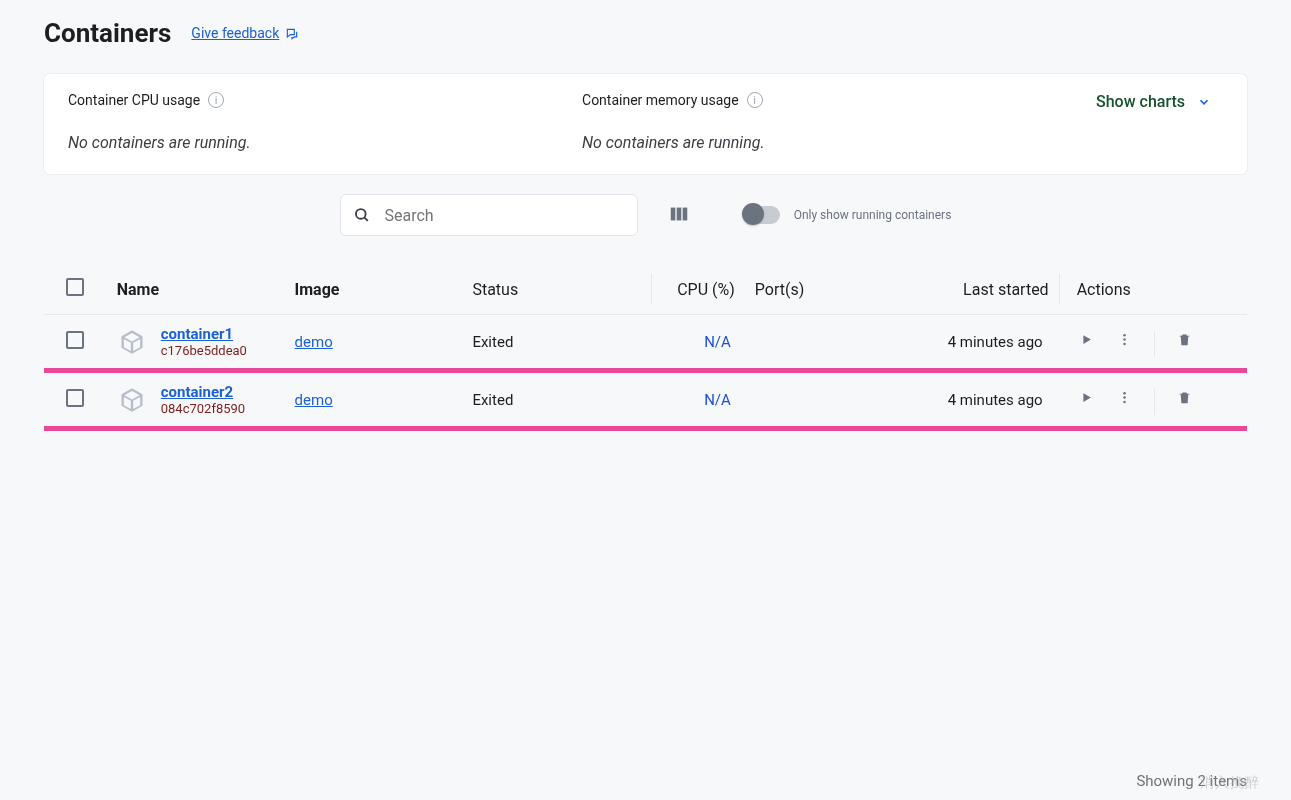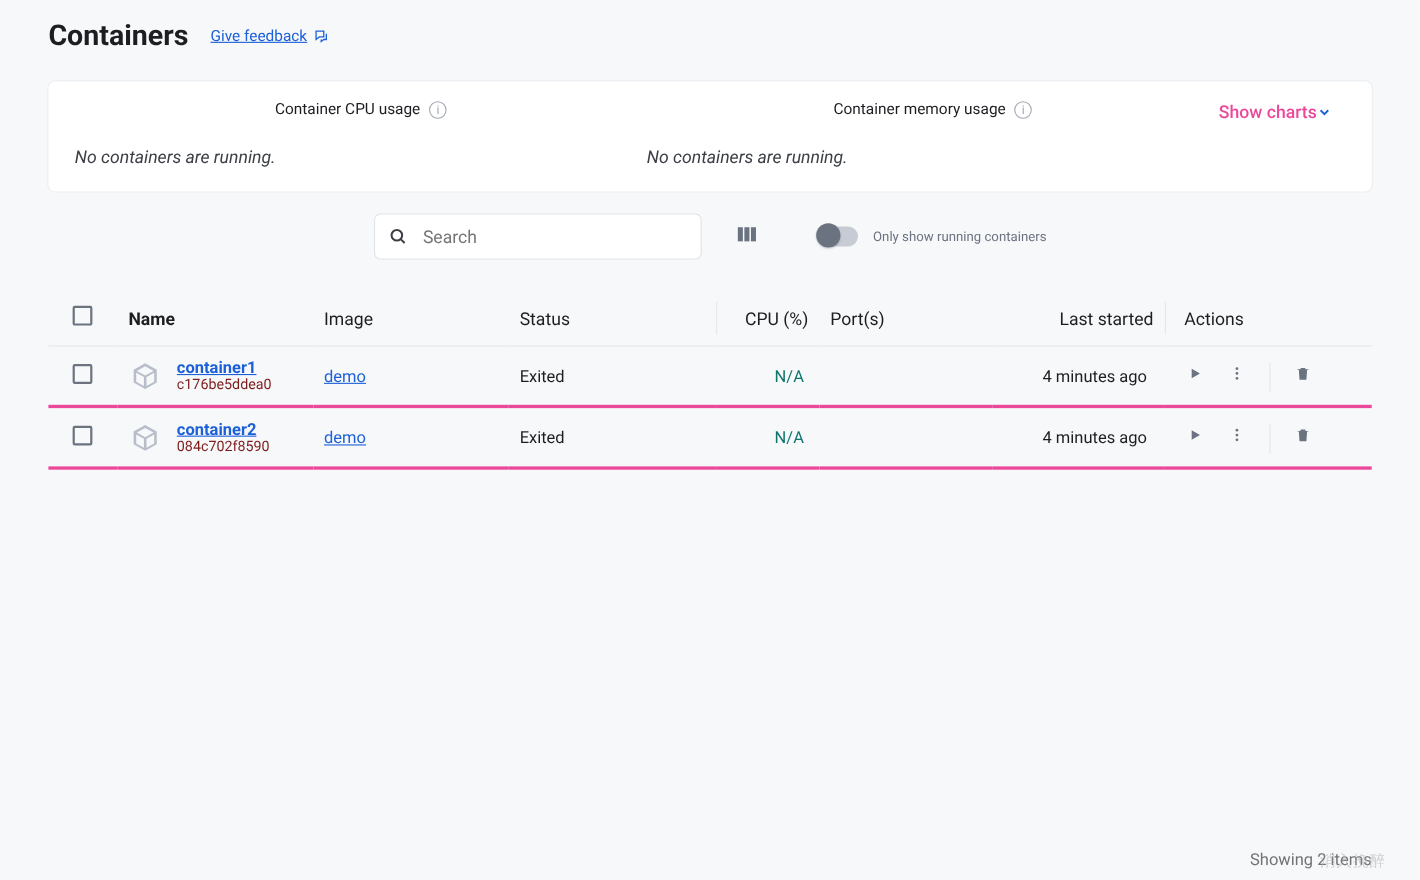--- a/index.html
+++ b/index.html
@@ -1,61 +1,61 @@
 <!DOCTYPE html>
 <html><head>
 <meta charset="utf-8">
 <style>
   * { box-sizing: border-box; font-family: -apple-system, BlinkMacSystemFont, "Segoe UI", Roboto, Arial, sans-serif; }
   body { margin: 0; background: #f7f8fa; color: #1c1e21; width: 1291px; height: 800px; overflow: hidden; }
   .page { padding: 18px 44px; }
   .header-row { display: flex; align-items: center; gap: 20px; }
   .page-title { font-size: 26px; font-weight: 700; margin: 0; }
-  .feedback-link { color: #1c60d8; font-size: 14px; text-decoration: underline; display: inline-flex; align-items: center; gap: 6px; }
+  .feedback-link { color: #1c60d8; font-size: 14px; text-decoration: underline; display: inline-flex; align-items: flex-end; gap: 6px; }
   .feedback-link svg { width: 14px; height: 14px; }
   .stats-card { background: #fff; border-radius: 6px; margin-top: 26px; padding: 18px 24px 22px; display: flex; align-items: flex-start; box-shadow: 0 0 0 1px #eceef1; }
   .stat-block { flex: 1; }
-  .stat-label-row { display: flex; align-items: center; gap: 8px; margin-bottom: 10px; justify-content: center; }
+  .stat-label-row { display: flex; align-items: center; gap: 8px; margin-bottom: 10px; }
   .stat-label { font-size: 14px; color: #1c1e21; }
   .info-icon { width: 16px; height: 16px; border: 1.5px solid #a0a6b1; border-radius: 50%; display: inline-flex; align-items: center; justify-content: center; font-size: 11px; color: #a0a6b1; }
   .stat-empty { font-style: italic; color: #3c4046; font-size: 16px; margin-top: 25px; }
-  .show-charts { color: #ec4899; font-size: 16px; font-weight: 500; display: flex; align-items: center; gap: 0; margin-left: auto; padding-right: 12px; }
+  .show-charts { color: #14532d; font-size: 16px; font-weight: 500; display: flex; align-items: center; gap: 12px; margin-left: auto; padding-right: 12px; }
   .show-charts svg { width: 14px; height: 14px; }
   .toolbar { display: flex; align-items: center; gap: 24px; margin-top: 20px; justify-content: center; }
   .search-box { display: flex; align-items: center; background: #fff; border: 1px solid #dfe3e8; border-radius: 6px; width: 298px; height: 42px; padding: 0 12px; gap: 12px; }
   .search-box input { border: none; outline: none; font-size: 16px; color: #6b7280; width: 100%; background: transparent; }
   .columns-btn svg { width: 22px; height: 22px; }
   .columns-btn { background: none; border: none; color: #6b7280; padding: 6px; cursor: pointer; }
   .toggle-wrap { display: flex; align-items: center; gap: 14px; margin-left: 24px; }
   .toggle { width: 36px; height: 18px; background: #c6cbd4; border-radius: 10px; position: relative; }
   .toggle::after { content: ""; position: absolute; left: -2px; top: -3px; width: 22px; height: 22px; background: #6b7280; border-radius: 50%; box-shadow: 0 1px 2px rgba(0,0,0,.2); }
   .toggle-label { color: #6b7280; font-size: 12px; }
   .table-wrap { margin-top: 28px; background: transparent; }
   table { width: 100%; border-collapse: collapse; }
   thead th { text-align: left; font-weight: 400; color: #1c1e21; font-size: 16px; padding: 14px 10px; border-bottom: 1px solid #e4e7eb; position: relative; }
   thead th.col-actions::before,
   thead th.col-cpu::before { content:""; position:absolute; left:0; top:10px; bottom:10px; width:1px; background:#e4e7eb; }
-  tbody td { padding: 10px; border-bottom: 3px solid #ec4899; font-size: 15px; vertical-align: middle; }
+  tbody td { padding: 10px; border-bottom: 5px solid #ec4899; font-size: 15px; vertical-align: middle; }
   .chk { width: 18px; height: 18px; border: 2px solid #6b7280; border-radius: 2px; display: inline-block; }
   .name-cell { display:flex; align-items:center; gap:14px; }
   .cube-icon { width:30px; height:30px; display:flex; align-items:center; justify-content:center; color:#b8bec9; }
   .cube-icon svg { width:28px; height:28px; }
   .name-stack { display:flex; flex-direction:column; }
   .name-link { color:#1c60d8; font-weight:700; text-decoration: underline; font-size:15px; }
   .name-hash { color:#7f1d1d; font-size:13px; max-width:94px; overflow:hidden; white-space:nowrap; }
   .img-link { color:#1c60d8; text-decoration: underline; font-size:15px; }
-  .na { color:#0f766e; }
+  .na { color:#1d4ed8; }
   .last-started { text-align:right; padding-right:16px; }
   .act-cell { text-align:left; white-space:nowrap; }
   .act-btn { background:none; border:none; color:#6b7280; padding:6px 10px; cursor:pointer; }
   .act-btn svg { width:15px; height:15px; }
   .act-sep { display:inline-block; width:1px; height:26px; background:#e4e7eb; vertical-align:middle; margin:0 8px; }
   th.col-chk, td.col-chk { width:60px; padding-left:22px; }
   th.col-name { width:170px;font-weight:bold; }
-  th.col-image { width:170px; }
+  th.col-image { width:170px;font-weight:bold; }
   th.col-status { width:180px; }
   th.col-cpu { width:90px; text-align:right; }
   th.col-ports { width:150px; }
   th.col-last { width:150px; text-align:right; }
   th.col-actions { width:180px; padding-left:18px; }
   td.col-cpu-td { text-align:right; padding-right:14px; }
   .footer-count { position: fixed; right: 44px; bottom: 10px; color:#737373; font-size:15px; }
   .watermark { position: fixed; right: 31px; bottom: 8px; color:#b6b6b6; font-size:14px; letter-spacing:1px; opacity:.6; }
 </style>
 </head>

